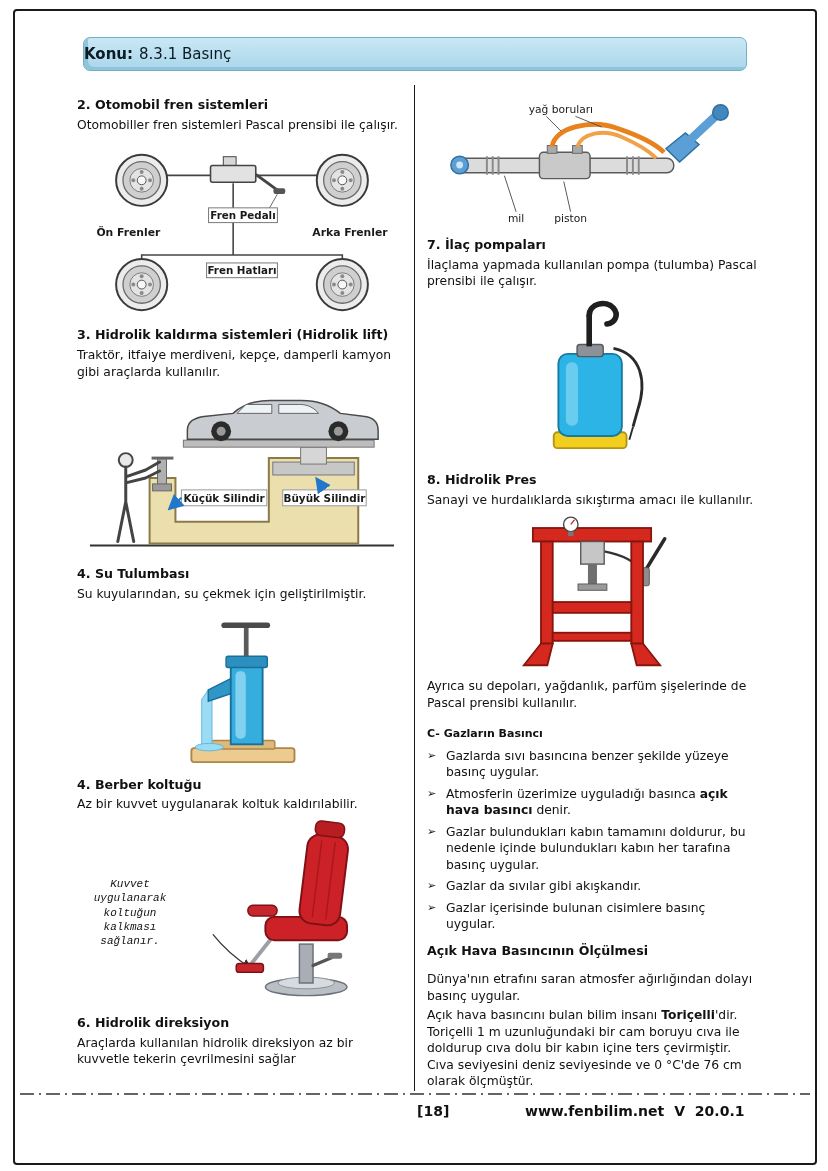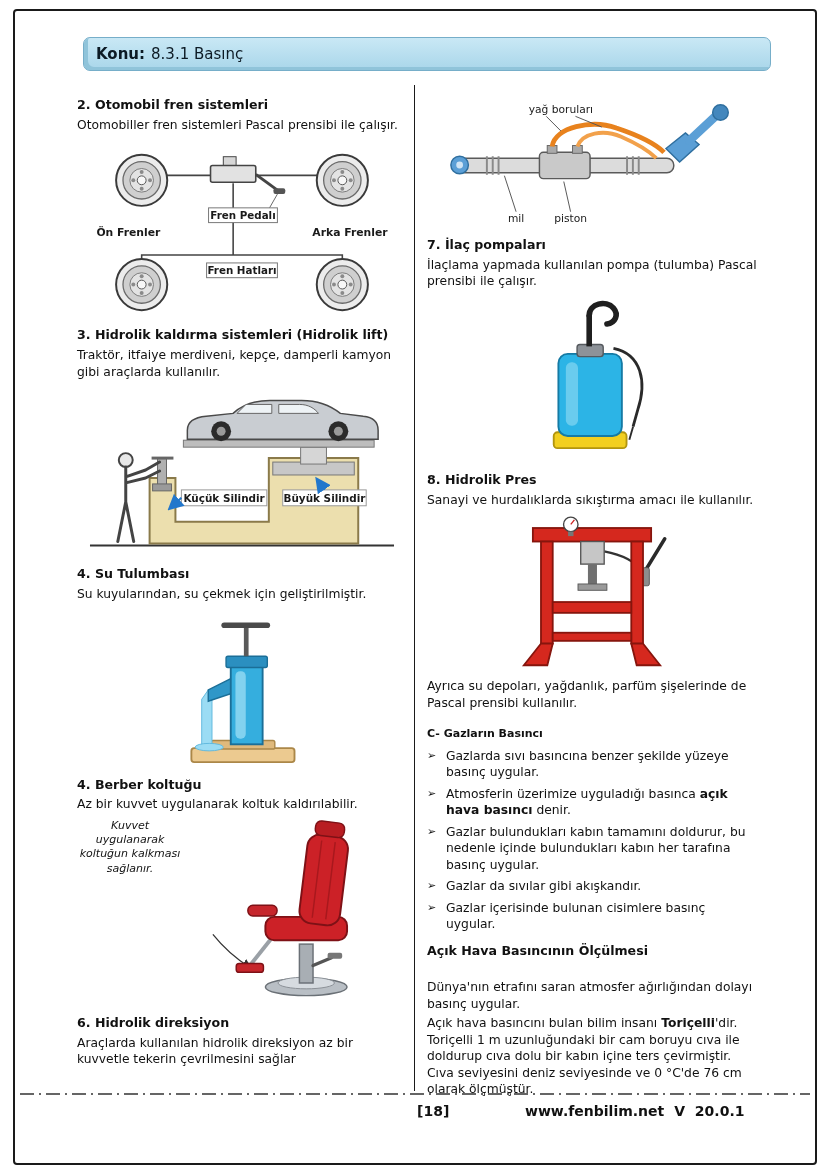--- a/index.html
+++ b/index.html
@@ -5,44 +5,44 @@
   html,body{margin:0;padding:0;}
   body{width:828px;height:1171px;position:relative;background:#ffffff;
        font-family:"DejaVu Sans","Liberation Sans",sans-serif;color:#111;overflow:hidden;}
   .page{position:absolute;left:13px;top:9px;width:800px;height:1152px;background:#fff;
         border:2.5px solid #1a1a1a;border-radius:4px;}
   
   .topic-bar{position:absolute;left:68px;top:26px;width:662px;height:32px;
              background:linear-gradient(180deg,#c9e8f5 0%,#a9d6ea 100%);
              border:1px solid #76aec9;border-radius:7px;
              box-shadow:inset 4px -3px 0 #90c4da;
-             display:flex;align-items:center;padding:0 12px;font-size:15px;color:#0c1a24;}
+             display:flex;align-items:center;padding:0 0;font-size:15px;color:#0c1a24;}
   .topic-label{font-weight:bold;margin-right:6px;}
   
   .divider{position:absolute;left:399px;top:74px;width:1px;height:1006px;background:#1a1a1a;}
   .col{position:absolute;top:78px;width:330px;font-size:12.3px;line-height:1.34;}
   .col-left{left:62px;}
   .col-right{left:412px;}
   h3.sec{font-size:12.6px;font-weight:bold;margin:8px 0 3px 0;}
   p.body{margin:0 0 3px 0;}
   .mt6{margin-top:6px}.mt8{margin-top:8px}.mt12{margin-top:12px}
   .mt14{margin-top:14px}
   figure{margin:6px auto 6px;text-align:center;}
   svg{display:block;margin:0 auto;}
   svg text{font-family:"DejaVu Sans","Liberation Sans",sans-serif;}
   
-  .fig-chair{display:flex;justify-content:center;gap:2px;}
+  .fig-chair{display:flex;align-items:center;justify-content:center;gap:2px;font-family:Liberation Mono, monospace;}
   .chair-note{width:106px;font-style:italic;font-size:11px;line-height:1.3;text-align:center;flex:0 0 auto;}
   
   .gases-title{font-size:11px;font-weight:bold;margin:16px 0 4px 0;}
   ul.arrows{list-style:none;margin:6px 0 0 0;padding:0;}
   ul.arrows li{display:flex;gap:7px;margin-bottom:5px;}
   ul.arrows .glyph{flex:0 0 12px;font-size:11px;line-height:1.5;}
   .b{font-weight:bold;}
-  .subhead{font-size:12.6px;font-weight:bold;margin:10px 0 20px 0;}
+  .subhead{font-size:12.6px;font-weight:bold;margin:10px 0 12px 0;}
   
   .footer-line{position:absolute;left:5px;top:1081px;width:790px;height:4px;}
   .footer-page{position:absolute;left:402px;top:1092px;font-size:14px;font-weight:bold;}
   .footer-site{position:absolute;left:510px;top:1092px;font-size:14px;font-weight:bold;word-spacing:5px;}
 </style>
 </head>
 <body>
 
 <div class="page">
 

